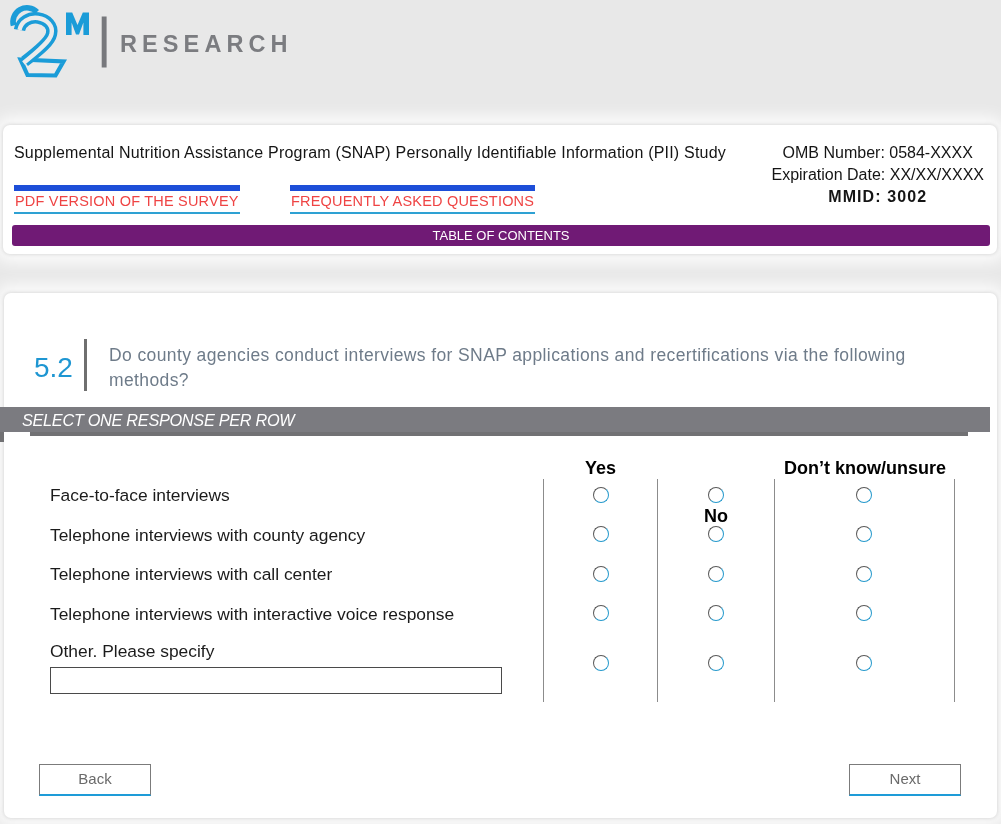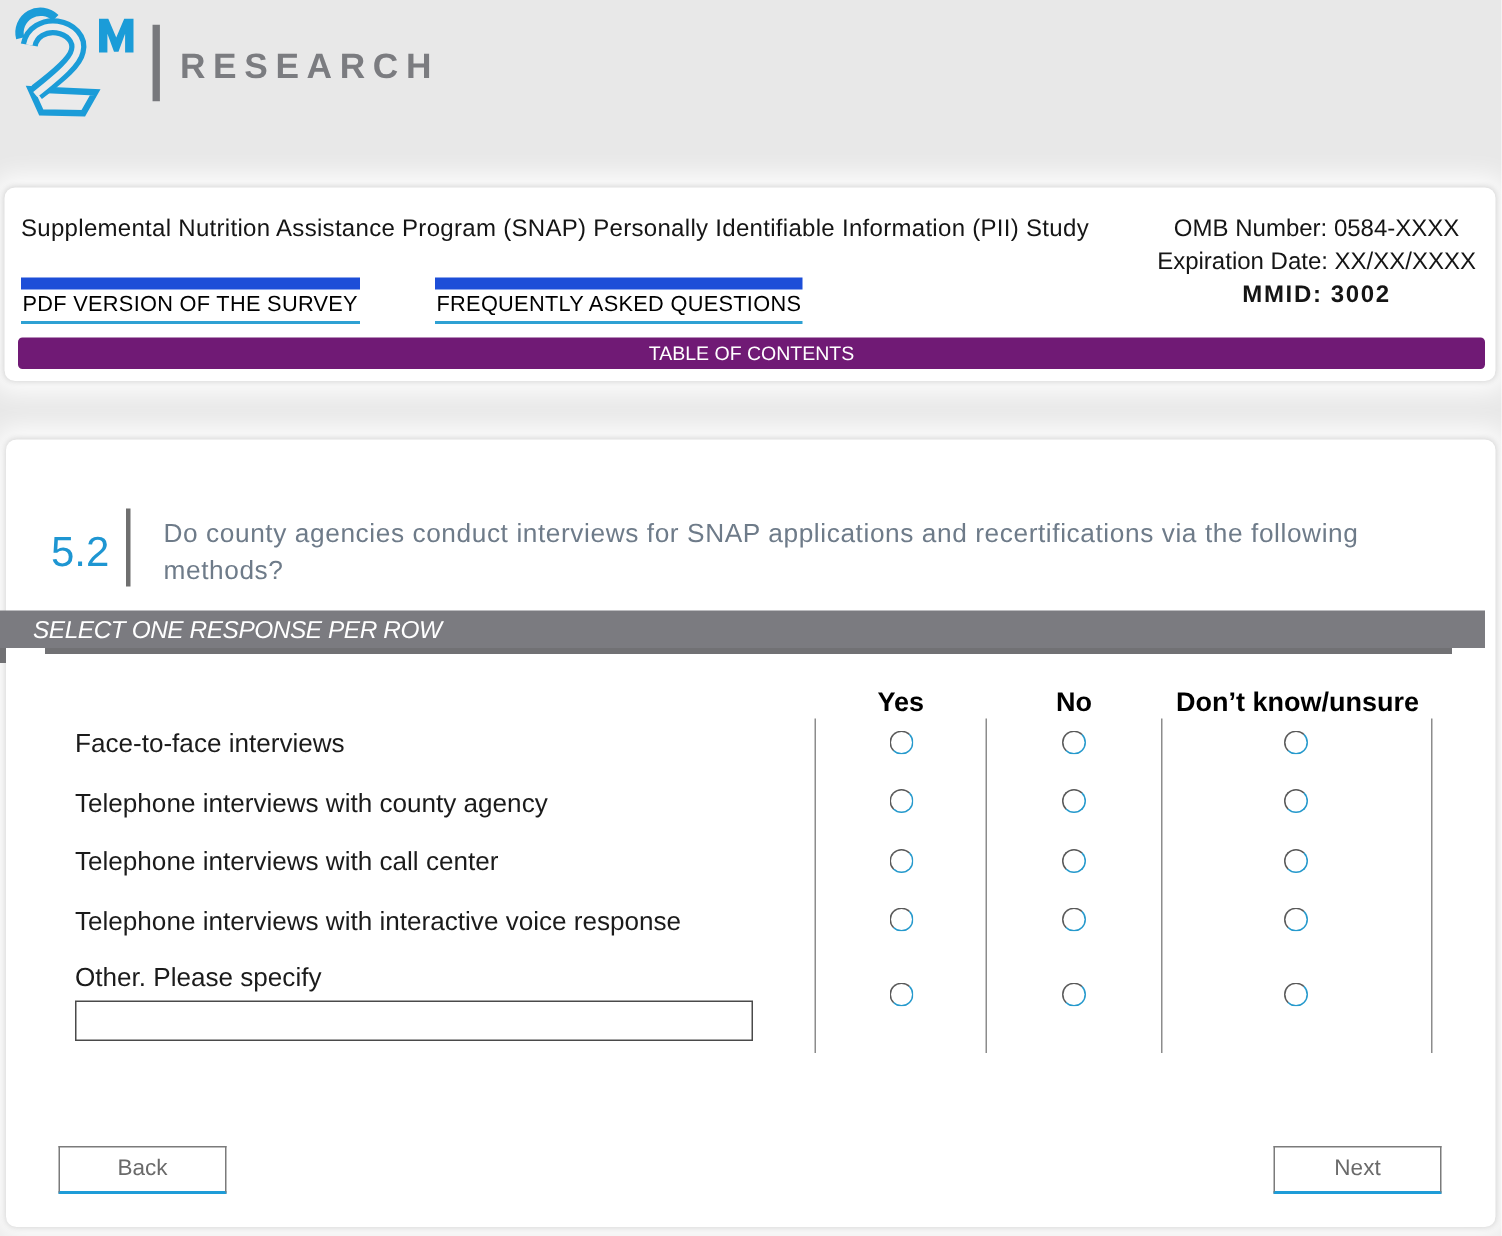--- a/index.html
+++ b/index.html
@@ -4,21 +4,21 @@
 <style>
   html,body{margin:0;padding:0;}
   body{width:1001px;height:824px;background:#e8e8e8;font-family:"Liberation Sans",sans-serif;position:relative;overflow:hidden;}
   .abs{position:absolute;}
   
   #card1{position:absolute;left:3px;top:125px;width:994px;height:129px;background:#fff;border-radius:7px;
     box-shadow:0 0 4px rgba(0,0,0,0.18), 0 0 16px 8px rgba(255,255,255,0.9);}
   #title{position:absolute;left:11px;top:19px;font-size:16px;letter-spacing:0.2px;color:#151515;}
   #ombblock{position:absolute;right:13px;top:17px;text-align:center;font-size:16px;color:#151515;line-height:22px;}
   #ombblock b{letter-spacing:1.1px;}
-  .hlink{position:absolute;font-size:14.5px;color:#000000;border-top:8px solid #1d4ed8;border-bottom:2px solid #2ea1d3;padding:2px 1px 3px 1px;letter-spacing:0.2px;}
+  .hlink{position:absolute;font-size:14.5px;color:#ef4444;border-top:6px solid #1d4ed8;border-bottom:2px solid #2ea1d3;padding:2px 1px 3px 1px;letter-spacing:0.2px;}
   #link1{left:11px;top:60px;}
   #link2{left:287px;top:60px;}
   #toc{position:absolute;left:9px;top:100px;width:978px;height:21px;background:#701a75;border-radius:3px;
     color:#fff;font-size:13px;text-align:center;line-height:21px;}
   
   #card2{position:absolute;left:4px;top:293px;width:993px;height:525px;background:#fff;border-radius:7px;
     box-shadow:0 0 4px rgba(0,0,0,0.18), 0 0 16px 8px rgba(255,255,255,0.9);}
   #qnum{position:absolute;left:34px;top:352px;font-size:28px;color:#1e96d2;}
   #qsep{position:absolute;left:84px;top:339px;width:3px;height:52px;background:#6f6f6f;}
   #qtext{position:absolute;left:109px;top:343px;width:840px;font-size:17.5px;letter-spacing:0.39px;line-height:24.5px;color:#6e7b89;}
@@ -62,21 +62,21 @@
 
   <div id="qnum">5.2</div>
   <div id="qsep"></div>
   <div id="qtext">Do county agencies conduct interviews for SNAP applications and recertifications via the following<br>methods?</div>
   <div id="selbar">
     <div class="txt">SELECT ONE RESPONSE PER ROW</div>
   </div>
   <div id="selmark"></div>
 
   <div class="hdr" style="left:544px;width:113px;">Yes</div>
-  <div class="hdr" style="left:658px;width:116px;">No</div>
+  <div class="hdr" style="left:658px;width:116px;margin-top:48px;">No</div>
   <div class="hdr" style="left:775px;width:180px;">Don’t know/unsure</div>
 
   <div class="vline" style="left:543px;"></div>
   <div class="vline" style="left:657px;"></div>
   <div class="vline" style="left:774px;"></div>
   <div class="vline" style="left:954px;"></div>
 
   <div class="rowlab" style="top:485px;">Face-to-face interviews</div>
   <div class="rowlab" style="top:525px;">Telephone interviews with county agency</div>
   <div class="rowlab" style="top:564px;">Telephone interviews with call center</div>

